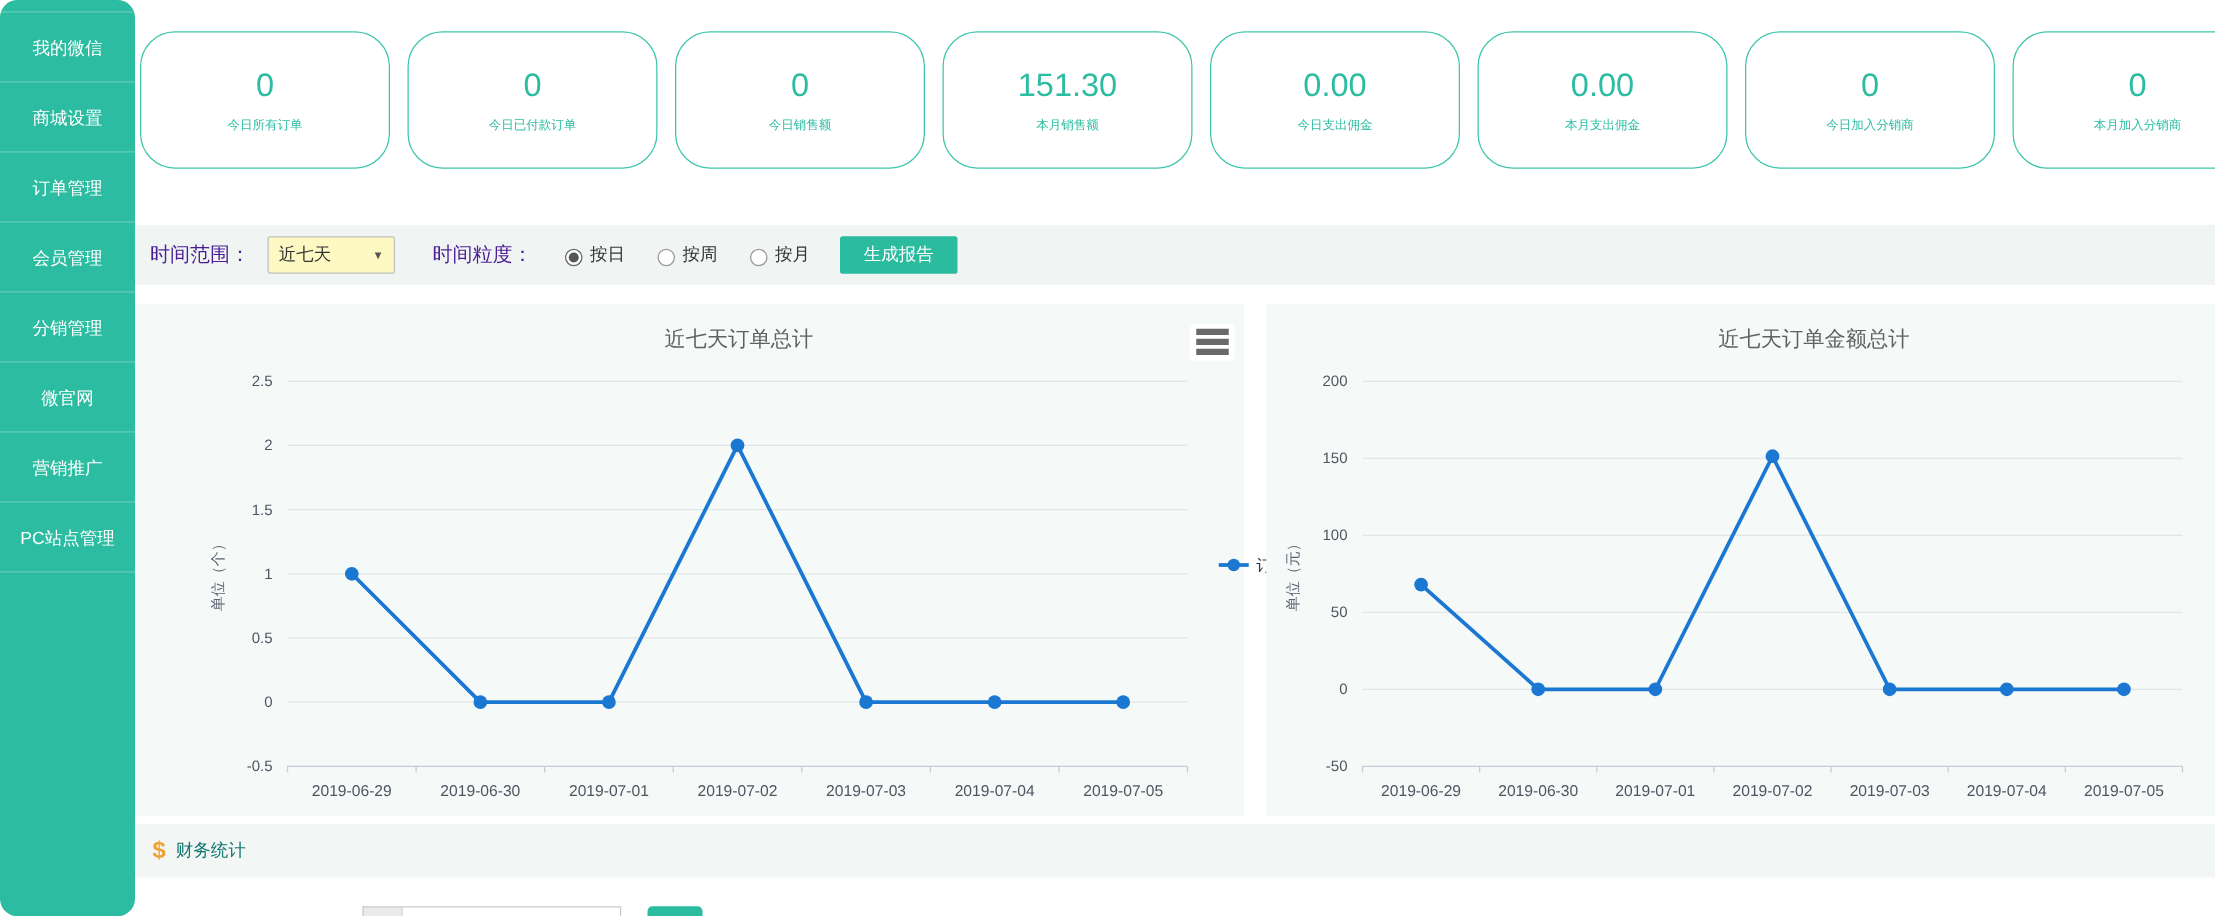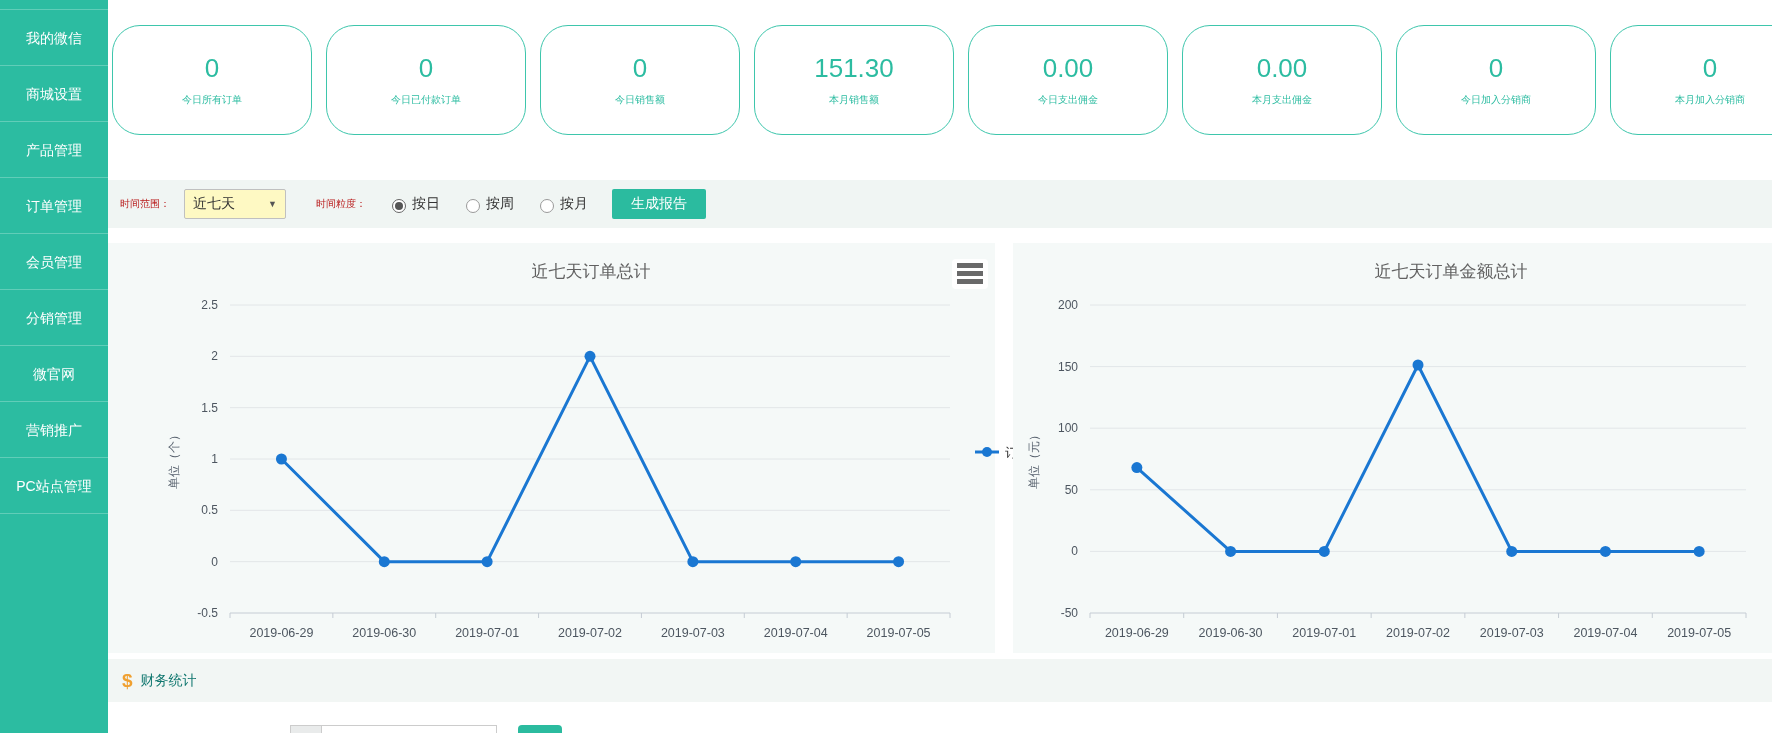--- a/index.html
+++ b/index.html
@@ -1,35 +1,35 @@
 <!DOCTYPE html>
 <html><head>
 <meta charset="utf-8">
 <style>
   * { margin:0; padding:0; box-sizing:border-box; }
   html,body { width:1772px; height:733px; overflow:hidden; }
   body { position:relative; background:#fff; font-family:"Liberation Sans", sans-serif; }
 
   
-  .sidebar { position:absolute; left:0; top:0; width:108px; height:733px; background:#2cbca1; }
+  .sidebar { position:absolute; left:0; top:0; width:108px; height:733px; background:#2cbca1;border-radius:14px; }
   .side-stub { height:10px; border-bottom:1px solid rgba(255,255,255,.25); }
   .side-item { height:56px; line-height:56px; text-align:center; color:#fff; font-size:14px;
                border-bottom:1px solid rgba(255,255,255,.25); cursor:pointer; }
 
   
   .cards-row { position:absolute; left:112px; top:25px; display:flex; gap:14px; }
   .stat-card { width:200px; height:110px; background:#fff; border:1px solid #3ec6ac; border-radius:28px;
                display:flex; flex-direction:column; align-items:center; justify-content:center; flex:0 0 auto; }
   .stat-value { font-size:26px; color:#2cbca1; line-height:1.2; }
   .stat-label { font-size:10px; color:#2cbca1; margin-top:8px; }
 
   
   .filter-bar { position:absolute; left:108px; top:180px; width:1664px; height:48px; background:#f0f5f3;
                 display:flex; align-items:center; padding-left:12px; }
-  .filter-label { font-size:10px; color:#b91c1c;font-family:Liberation Mono, monospace; }
+  .filter-label { font-size:16px; color:#4c1d95;font-family:Liberation Mono, monospace; }
   .select-box { width:102px; height:30px; margin-left:14px; background:#fef9c3; border:1px solid #c0c0c0;
                 border-radius:2px; display:flex; align-items:center; justify-content:space-between;
                 padding:0 8px; font-size:14px; color:#333; cursor:pointer; }
   .select-caret { font-size:9px; color:#555; }
   .gran-label { margin-left:30px; }
   .radio-item { display:flex; align-items:flex-end; margin-left:26px; cursor:pointer; }
   .radio-dot { width:14px; height:14px; border:1px solid #9a9a9a; border-radius:50%; background:#fff; }
   .radio-item.on .radio-dot { border-color:#666; }
   .radio-item.on .radio-dot::before { content:''; display:block; width:8px; height:8px; margin:2px;
                 background:#555; border-radius:50%; }
@@ -60,21 +60,20 @@
   .bottom-btn { position:absolute; left:518px; top:725px; width:44px; height:36px; background:#2bbb9f;
                 border:none; border-radius:4px; cursor:pointer; }
 </style>
 </head>
 <body>
 
 <aside class="sidebar">
   <div class="side-stub"></div>
   <div class="side-item">我的微信</div>
   <div class="side-item">商城设置</div>
-  <div class="side-item">产品管理</div>
   <div class="side-item">订单管理</div>
   <div class="side-item">会员管理</div>
   <div class="side-item">分销管理</div>
   <div class="side-item">微官网</div>
   <div class="side-item">营销推广</div>
   <div class="side-item">PC站点管理</div>
 </aside>
 
 <div class="cards-row">
   <div class="stat-card">

